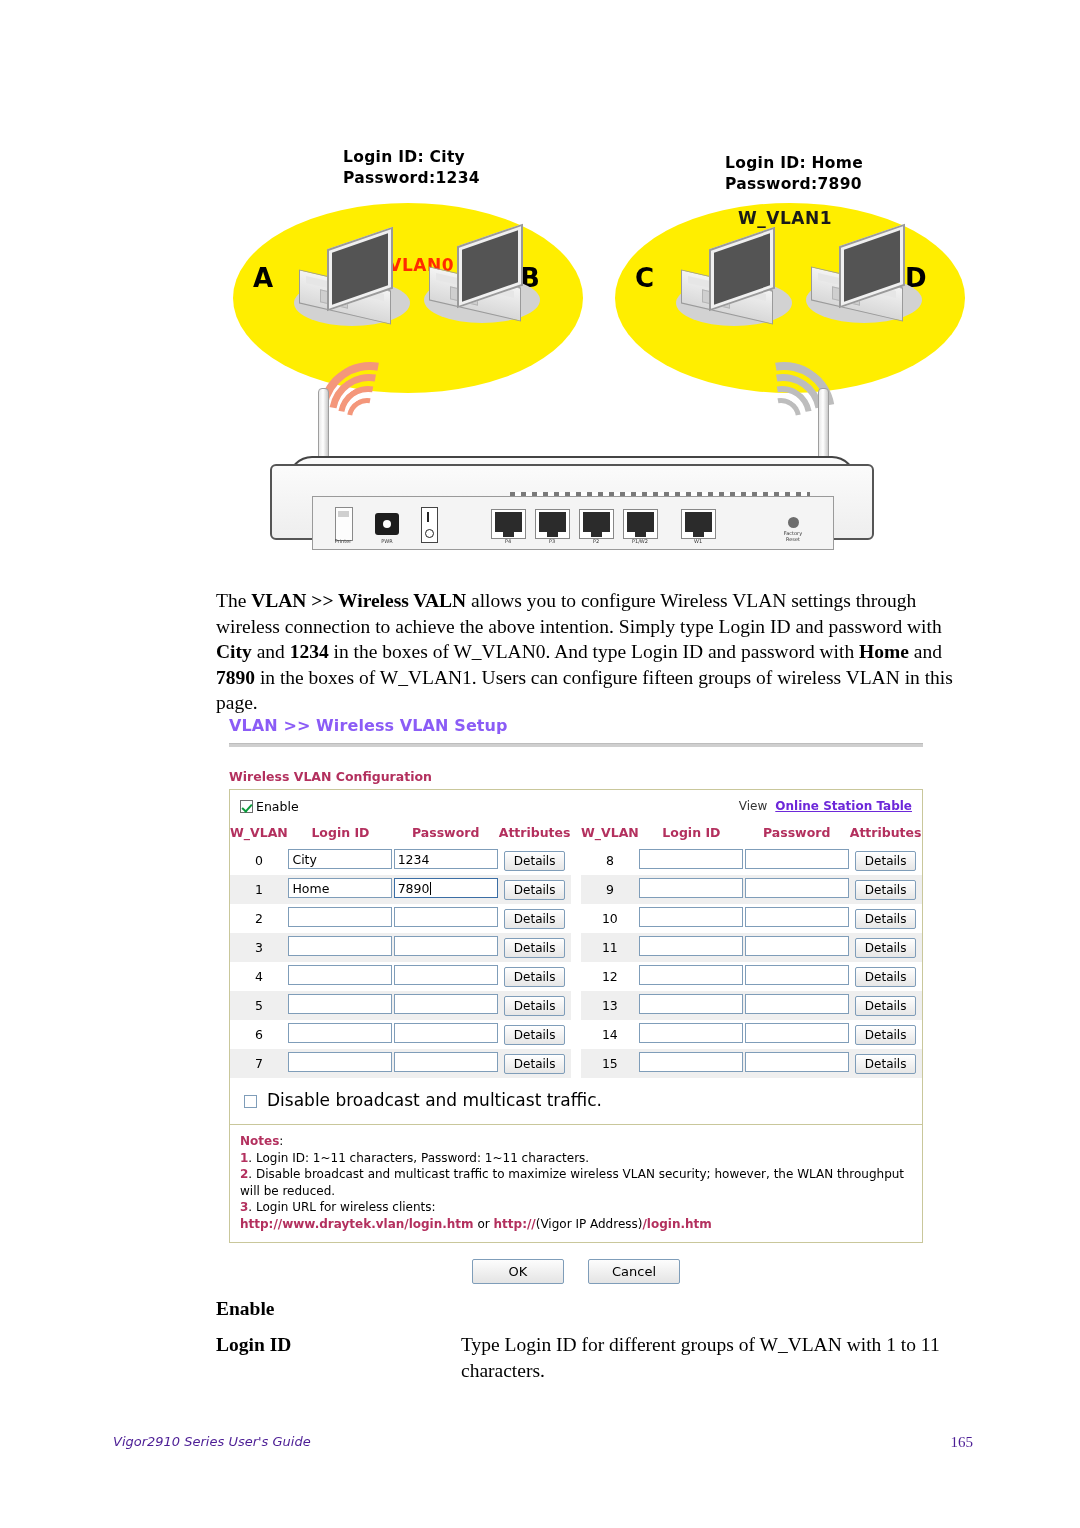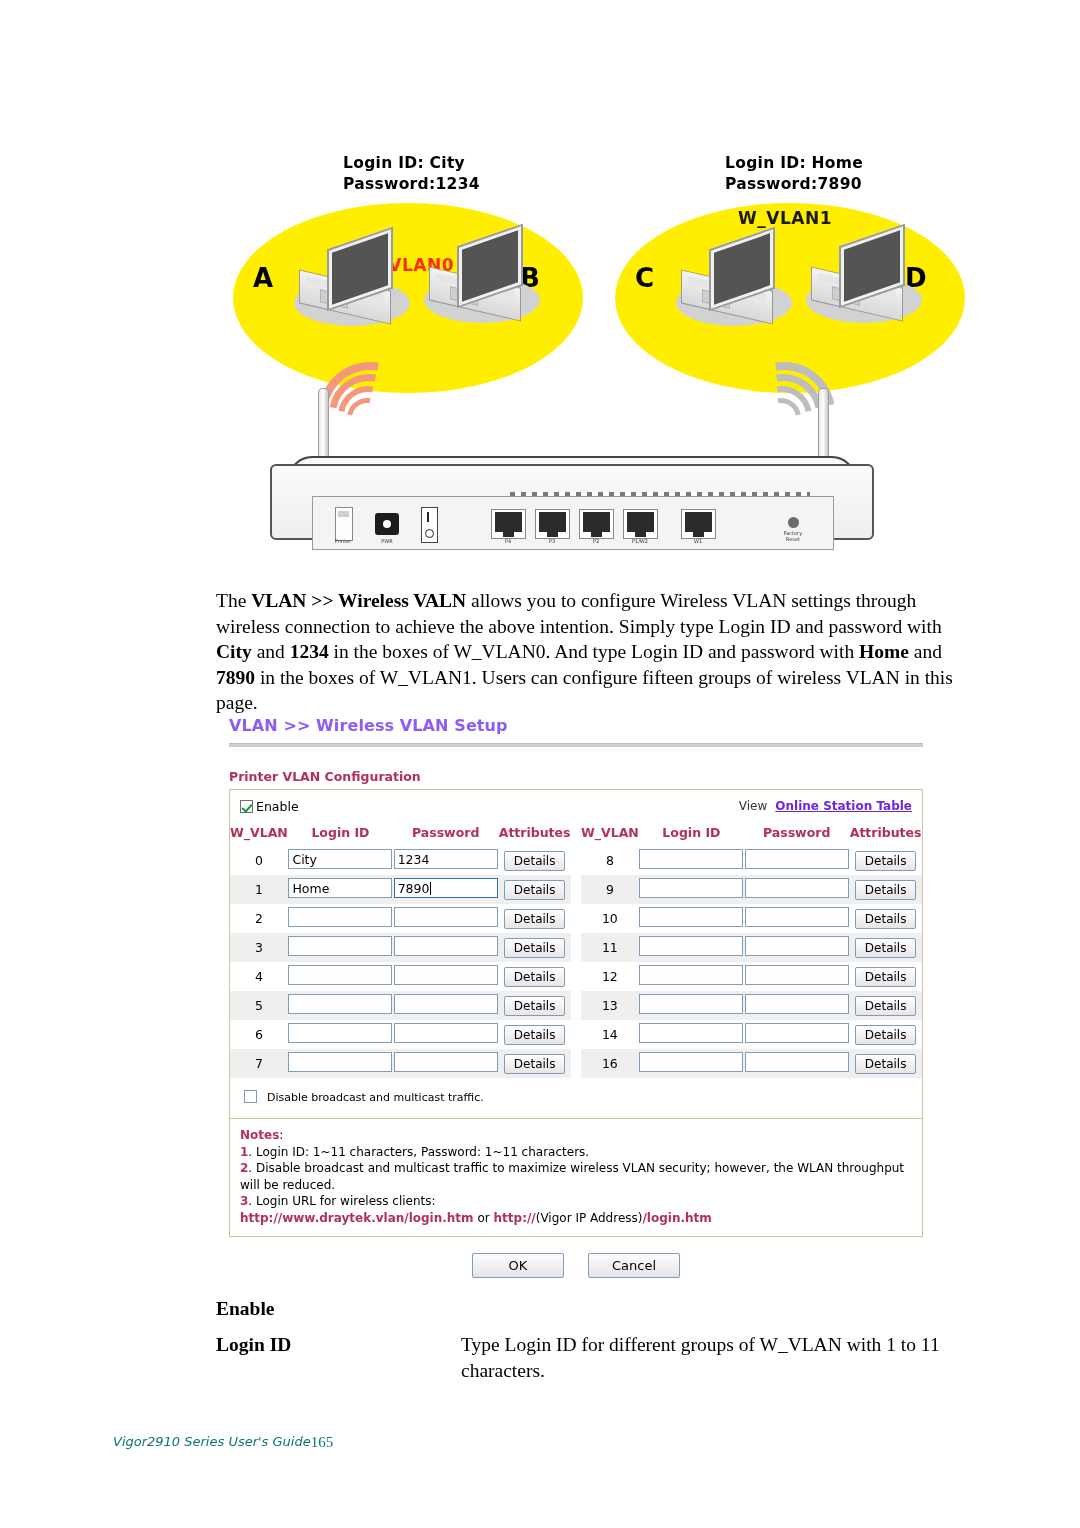--- a/index.html
+++ b/index.html
@@ -10,21 +10,21 @@
     color:#000;
     position:relative;
     overflow:hidden;
   }
   .page{position:absolute;left:0;top:0;width:1080px;height:1528px;}
 
   
   .diagram{position:absolute;left:225px;top:140px;width:760px;height:425px;}
 
   .cap{position:absolute;font-family:"DejaVu Sans",sans-serif;font-weight:bold;font-size:15.5px;letter-spacing:.3px;line-height:21px;color:#000;white-space:pre-line;}
-  .cap.left{left:118px;top:13px;}
+  .cap.left{left:118px;top:7px;}
   .cap.right{left:500px;top:13px;}
 
   .cloud{position:absolute;border-radius:50%;background:#ffee00;}
   .cloud.c0{left:8px;top:63px;width:350px;height:190px;}
   .cloud.c1{left:390px;top:63px;width:350px;height:190px;}
 
   .vlabel{position:absolute;font-family:"DejaVu Sans",sans-serif;font-weight:bold;font-size:17px;letter-spacing:.5px;}
   .vlabel.v0{left:135px;top:68px;color:#ff2a00;}
   .vlabel.v1{left:513px;top:68px;color:#1a1a1a;}
 
@@ -104,40 +104,40 @@
   table.vlan td{font-family:"DejaVu Sans",sans-serif;font-size:12.5px;text-align:center;padding:3px 0;}
   table.vlan tr.alt td{background:#efefef;}
   td.idx{width:52px;}
   td.sep{width:10px;background:#fff !important;}
   .inp{width:104px;height:20px;border:1px solid #7f9db9;background:#fff;font-family:"DejaVu Sans",sans-serif;font-size:12.5px;line-height:20px;text-align:left;padding:0 3px;box-sizing:border-box;display:inline-block;overflow:hidden;white-space:nowrap;}
   .inp.focus{border:1px solid #3b6ea5;}
   .caret{display:inline-block;width:1px;height:13px;background:#000;vertical-align:-2px;margin-left:1px;}
   .btn{display:inline-block;font-family:"DejaVu Sans",sans-serif;font-size:12px;
     border:1px solid #7f9db9;background:linear-gradient(#ffffff,#e6e6e6);
     padding:2px 9px;border-radius:2px;color:#000;}
-  .dis-row{padding:12px 10px 4px 14px;font-family:"DejaVu Sans",sans-serif;font-size:11px;}
+  .dis-row{padding:12px 10px 4px 14px;font-family:"DejaVu Sans",sans-serif;font-size:17px;}
   .dis-row .chk{margin-right:10px;border-color:#7f9db9;}
 
   .notes{border:1px solid #c9c79b;border-top:none;padding:8px 16px 10px 10px;font-family:"DejaVu Sans",sans-serif;font-size:12px;line-height:16.5px;}
   .notes .nh{color:#b3305e;font-weight:bold;}
   .notes .nn{color:#b3305e;font-weight:bold;}
   .notes .url{color:#b3305e;font-weight:bold;}
   .okrow{margin-top:16px;text-align:center;}
   .okbtn{display:inline-block;min-width:70px;text-align:center;font-family:"DejaVu Sans",sans-serif;font-size:13px;
     border:1px solid #7f9db9;background:linear-gradient(#fdfdfd,#e4e4e4);padding:4px 10px;border-radius:2px;margin:0 10px;}
 
   
   .defs{position:absolute;left:216px;top:1296px;width:760px;}
   .defrow{display:flex;margin-bottom:10px;}
   .defterm{width:245px;font-weight:bold;font-size:19.5px;line-height:26px;}
   .defdesc{flex:1;font-size:19.5px;line-height:26px;}
 
   
-  .footer{position:absolute;left:113px;top:1434px;width:860px;display:flex;justify-content:flex-start;
-    font-family:"DejaVu Sans",sans-serif;font-style:italic;font-size:13px;color:#0f766e;}
+  .footer{position:absolute;left:113px;top:1434px;width:860px;display:flex;justify-content:space-between;
+    font-family:"DejaVu Sans",sans-serif;font-style:italic;font-size:13px;color:#4c1d95;}
   .footer .pg{font-style:normal;font-family:"Liberation Serif",serif;font-size:15px;}
 </style>
 </head>
 <body>
 
 <div class="page">
 
   <div class="diagram">
 
     <div class="cap left">Login ID: City
@@ -261,21 +261,21 @@
   </div>
 
   <div class="para">
     <span>The </span><b>VLAN &gt;&gt; Wireless VALN</b><span> allows you to configure Wireless VLAN settings through wireless connection to achieve the above intention. Simply type Login ID and password with </span><b>City</b><span> and </span><b>1234</b><span> in the boxes of W_VLAN0. And type Login ID and password with </span><b>Home</b><span> and </span><b>7890</b><span> in the boxes of W_VLAN1. Users can configure fifteen groups of wireless VLAN in this page.</span>
   </div>
 
   <div class="ui">
 
     <div class="ui-title">VLAN &gt;&gt; Wireless VLAN Setup</div>
     <div class="ui-rule"></div>
-    <div class="ui-sub">Printer VLAN Configuration</div>
+    <div class="ui-sub">Wireless VLAN Configuration</div>
 
     <div class="box">
 
       <div class="row-enable">
         <div>
           <span class="chk on"></span><span class="enable-lbl">Enable</span>
         </div>
         <div class="view-wrap">
           <span>View</span><a class="view-link" href="#">Online Station Table</a>
         </div>
@@ -372,21 +372,21 @@
               <td><span class="inp"></span></td>
               <td><span class="inp"></span></td>
               <td><span class="btn">Details</span></td>
             </tr>
             <tr class="alt">
               <td class="idx">7</td>
               <td><span class="inp"></span></td>
               <td><span class="inp"></span></td>
               <td><span class="btn">Details</span></td>
               <td class="sep"></td>
-              <td class="idx">16</td>
+              <td class="idx">15</td>
               <td><span class="inp"></span></td>
               <td><span class="inp"></span></td>
               <td><span class="btn">Details</span></td>
             </tr>
           </tbody>
       </table>
 
       <div class="dis-row">
         <span class="chk"></span><span>Disable broadcast and multicast traffic.</span>
       </div>

